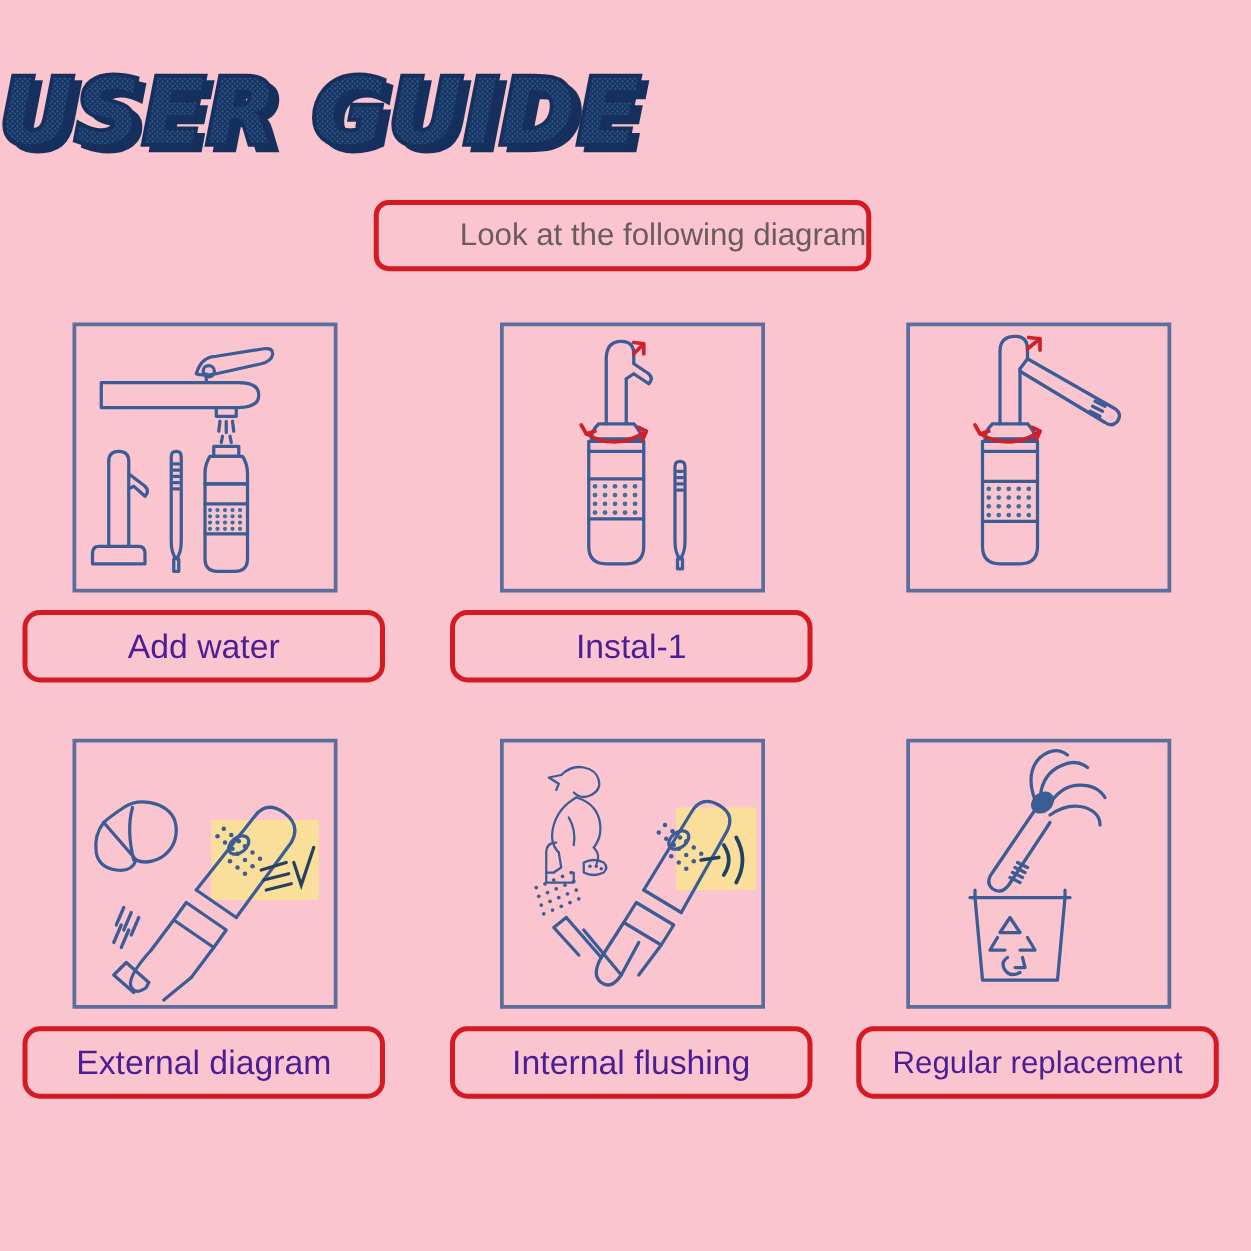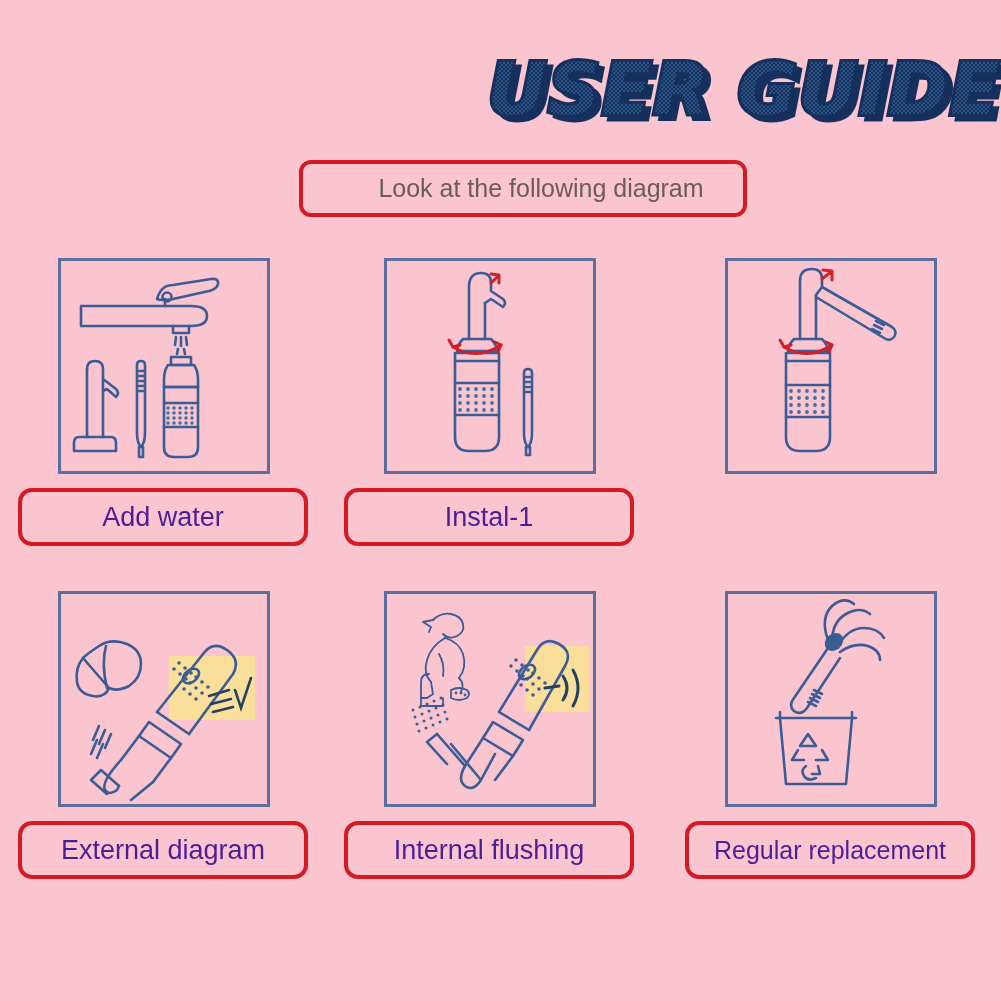--- a/index.html
+++ b/index.html
@@ -8,21 +8,21 @@
     background:#fbc5d0;
     font-family:"Liberation Sans", sans-serif;
     overflow:hidden;
     position:relative;
   }
   .page{position:absolute;inset:0;}
 
   
   .title-wrap{
     position:absolute;left:0;right:0;top:44px;
-    text-align:right;height:90px;padding-left:13px;
+    text-align:left;height:90px;
   }
   .title{
     display:inline-block;position:relative;
     font-family:"DejaVu Sans", sans-serif;
     font-size:72px;font-weight:bold;font-style:italic;
     letter-spacing:2px;
     line-height:90px;
   }
   .title .shadow{
     position:absolute;left:6px;top:5px;
@@ -45,39 +45,39 @@
     background-size:4px 4px;
     background-position:0 0, 2px 2px;
     -webkit-background-clip:text;
     background-clip:text;
     -webkit-text-fill-color:transparent;
   }
 
   
   .subtitle-box{
     position:absolute;left:299px;top:160px;
-    width:448px;height:57px;
+    width:398px;height:57px;
     box-sizing:border-box;
     border:4px solid #d51a24;
     border-radius:12px;
     background:#fbc5d0;
-    display:flex;align-items:center;justify-content:center;padding-left:36px;
+    display:flex;align-items:center;justify-content:flex-end;padding-left:36px;
   }
   .subtitle-box span{
     font-size:25px;color:#6b5b60;font-family:"Liberation Sans", sans-serif;
   }
 
   
   .grid{
     position:absolute;left:0;top:250px;width:1001px;
   }
   .row{position:relative;height:333px;}
   .cell{position:absolute;top:0;width:334px;height:333px;}
   .cell.c0{left:0;}
-  .cell.c1{left:326px;}
+  .cell.c1{left:342px;}
   .cell.c2{left:667px;}
 
   .panel{
     position:absolute;left:58px;top:8px;
     width:212px;height:216px;
     box-sizing:border-box;
     border:3px solid #5b6e9e;
     background:transparent;
     overflow:hidden;
   }

